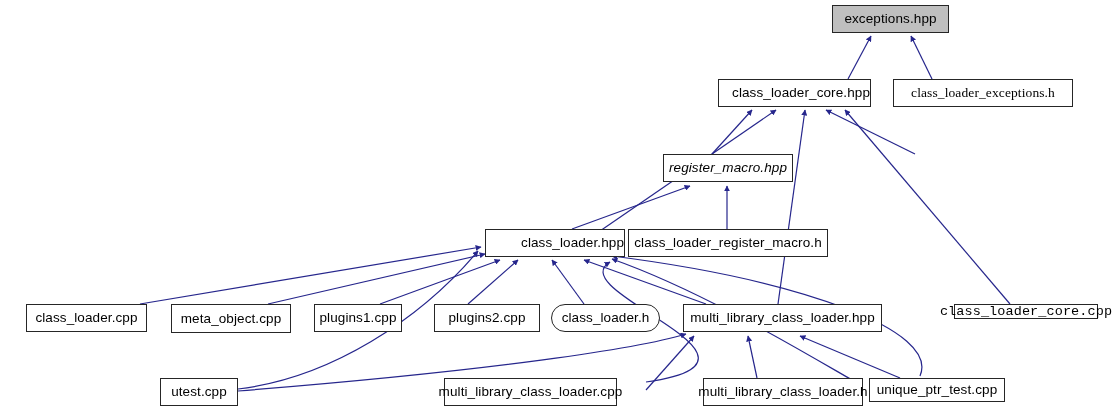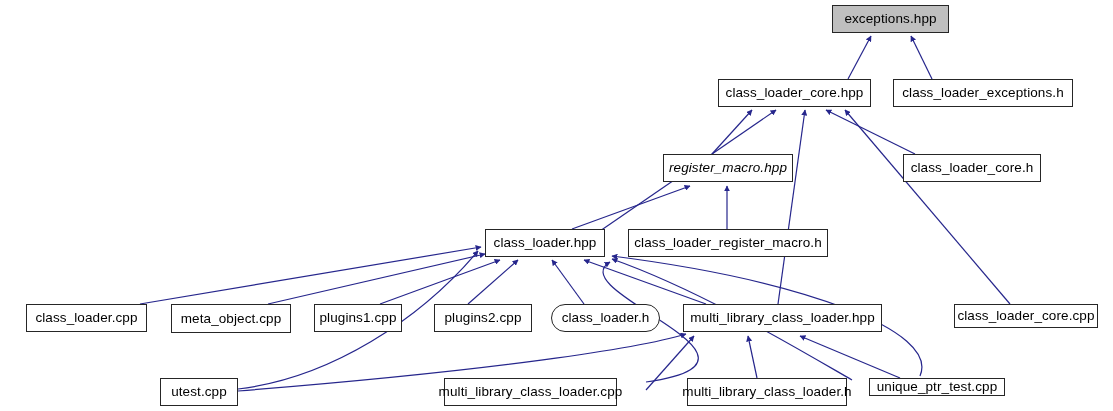--- a/index.html
+++ b/index.html
@@ -82,81 +82,78 @@
       <path d="M 757 378 L 748 336"></path>
       <path d="M 900 378 L 800 336"></path>
       <path d="M 238 391 C 500 370 640 348 686 334"></path>
     </g>
   </svg>
 
   <div class="node highlight" style="left:832px;top:5px;width:117px;height:28px;">
     <span>exceptions.hpp</span>
   </div>
 
-  <div class="node" style="left:718px;top:79px;width:153px;height:28px;">
+  <div class="node" style="left:718px;top:79px;width:153px;height:28px;justify-content:flex-end;">
     <span>class_loader_core.hpp</span>
   </div>
 
-  <div class="node" style="left:893px;top:79px;width:180px;height:28px;">
+  <div class="node" style="left:893px;top:79px;width:180px;height:28px;font-family:Liberation Serif, serif;">
     <span>class_loader_exceptions.h</span>
   </div>
 
   <div class="node" style="left:663px;top:154px;width:130px;height:28px;font-style:italic;">
     <span>register_macro.hpp</span>
   </div>
 
-  <div class="node" style="left:903px;top:154px;width:138px;height:28px;">
-    <span>class_loader_core.h</span>
-  </div>
 
-  <div class="node" style="left:485px;top:229px;width:120px;height:28px;">
+  <div class="node" style="left:485px;top:229px;width:140px;height:28px;justify-content:flex-end;">
     <span>class_loader.hpp</span>
   </div>
 
   <div class="node" style="left:628px;top:229px;width:200px;height:28px;">
     <span>class_loader_register_macro.h</span>
   </div>
 
   <div class="node" style="left:26px;top:304px;width:121px;height:28px;">
     <span>class_loader.cpp</span>
   </div>
 
   <div class="node" style="left:171px;top:304px;width:120px;height:29px;">
     <span>meta_object.cpp</span>
   </div>
 
   <div class="node" style="left:314px;top:304px;width:88px;height:28px;">
     <span>plugins1.cpp</span>
   </div>
 
-  <div class="node" style="left:434px;top:304px;width:98px;height:28px;align-items:center;">
+  <div class="node" style="left:434px;top:304px;width:106px;height:28px;align-items:center;">
     <span>plugins2.cpp</span>
   </div>
 
   <div class="node" style="left:551px;top:304px;width:109px;height:28px;border-radius:14px;">
     <span>class_loader.h</span>
   </div>
 
   <div class="node" style="left:683px;top:304px;width:199px;height:28px;">
     <span>multi_library_class_loader.hpp</span>
   </div>
 
-  <div class="node" style="left:954px;top:304px;width:144px;height:24px;">
+  <div class="node" style="left:954px;top:304px;width:144px;height:15px;font-family:Liberation Mono, monospace;">
     <span>class_loader_core.cpp</span>
   </div>
 
   <div class="node" style="left:160px;top:378px;width:78px;height:28px;">
     <span>utest.cpp</span>
   </div>
 
   <div class="node" style="left:444px;top:378px;width:173px;height:28px;">
     <span>multi_library_class_loader.cpp</span>
   </div>
 
-  <div class="node" style="left:687px;top:378px;width:160px;height:28px;">
+  <div class="node" style="left:703px;top:378px;width:160px;height:28px;">
     <span>multi_library_class_loader.h</span>
   </div>
 
-  <div class="node" style="left:869px;top:378px;width:136px;height:18px;justify-content:center;">
+  <div class="node" style="left:869px;top:378px;width:136px;height:24px;justify-content:center;">
     <span>unique_ptr_test.cpp</span>
   </div>
 
 </div>
 
 </body></html>

